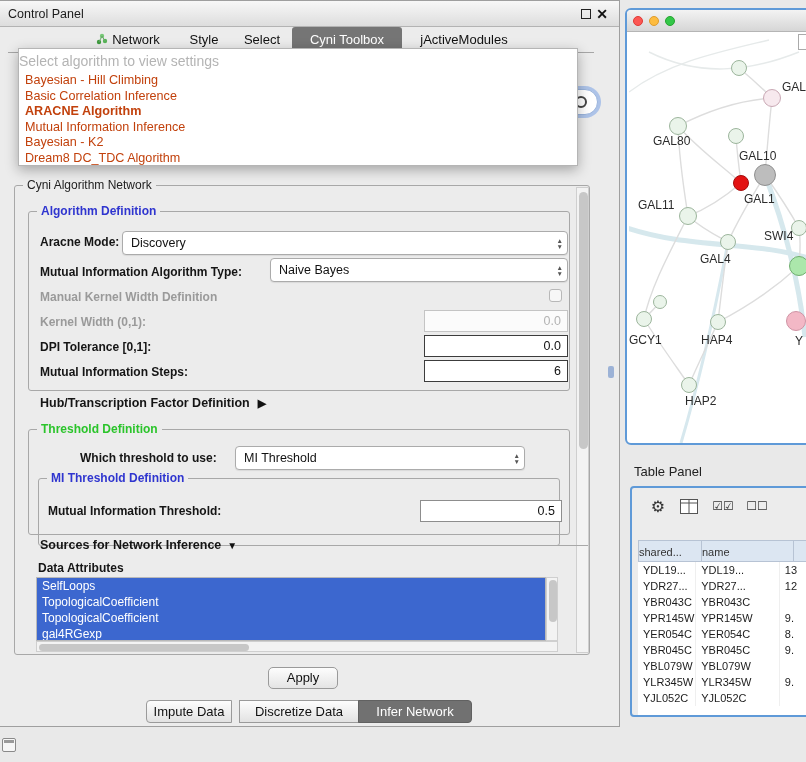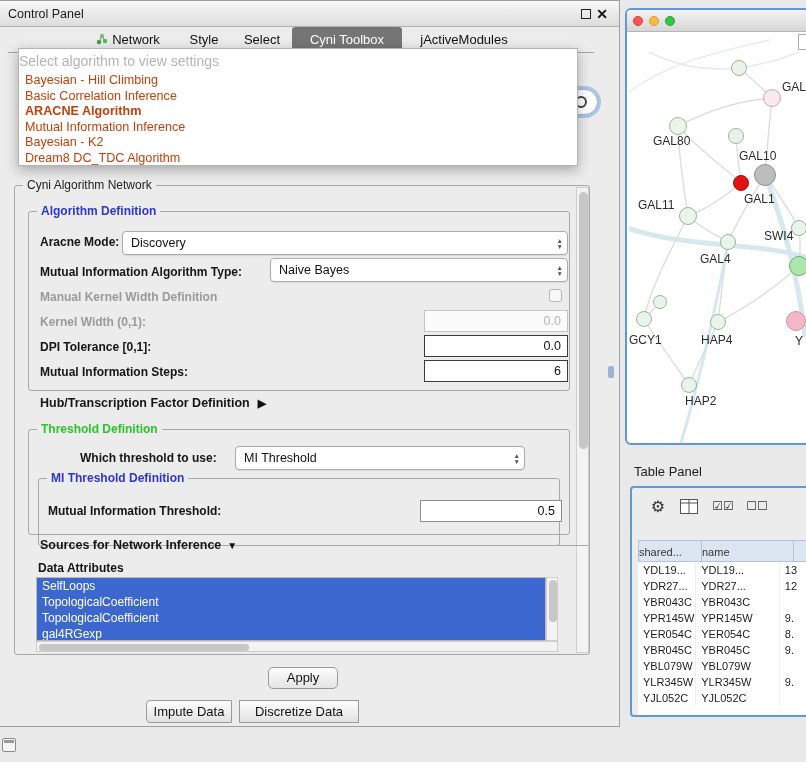--- a/index.html
+++ b/index.html
@@ -241,20 +241,21 @@
       <div class="vthumb" style="top:2px;width:8px;height:42px;"></div>
     </div>
     <div class="hscroll" style="left:36px;top:640px;width:522px;height:11px;">
       <div class="hthumb" style="left:2px;width:210px;height:7px;"></div>
     </div>
 
     <div class="btn" style="left:268px;top:666px;width:70px;height:22px;line-height:20px;">Apply</div>
 
     <div class="btab first" style="left:146px;top:699px;width:86px;">Impute Data</div>
     <div class="btab" style="left:239px;top:699px;width:120px;">Discretize Data</div>
+    <div class="btab last sel" style="left:358px;top:699px;width:114px;">Infer Network</div>
   </div>
 
   <div id="net">
     <div class="net-titlebar"></div>
     <div class="light" style="left:6px;background:#fc5753;border:1px solid #df3a35;"></div>
     <div class="light" style="left:22px;background:#fdbc40;border:1px solid #de9c2e;"></div>
     <div class="light" style="left:38px;background:#33c748;border:1px solid #27a330;"></div>
 
     <div class="net-canvas">
       <svg width="180" height="411" style="position:absolute;left:0;top:0;">

